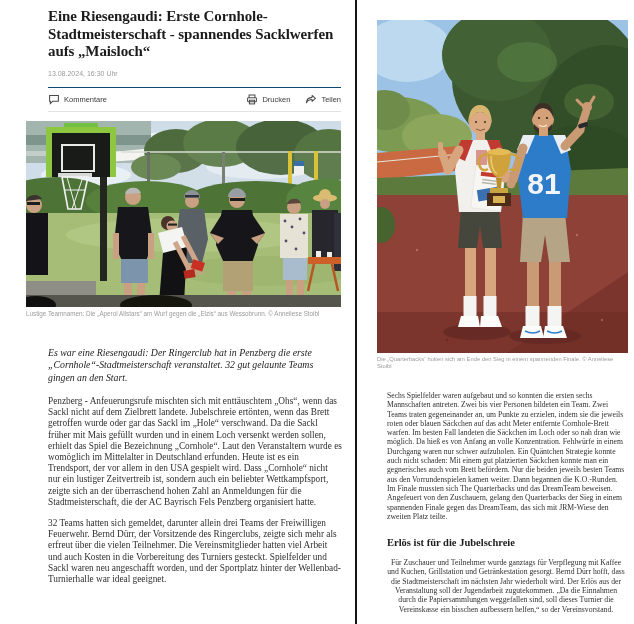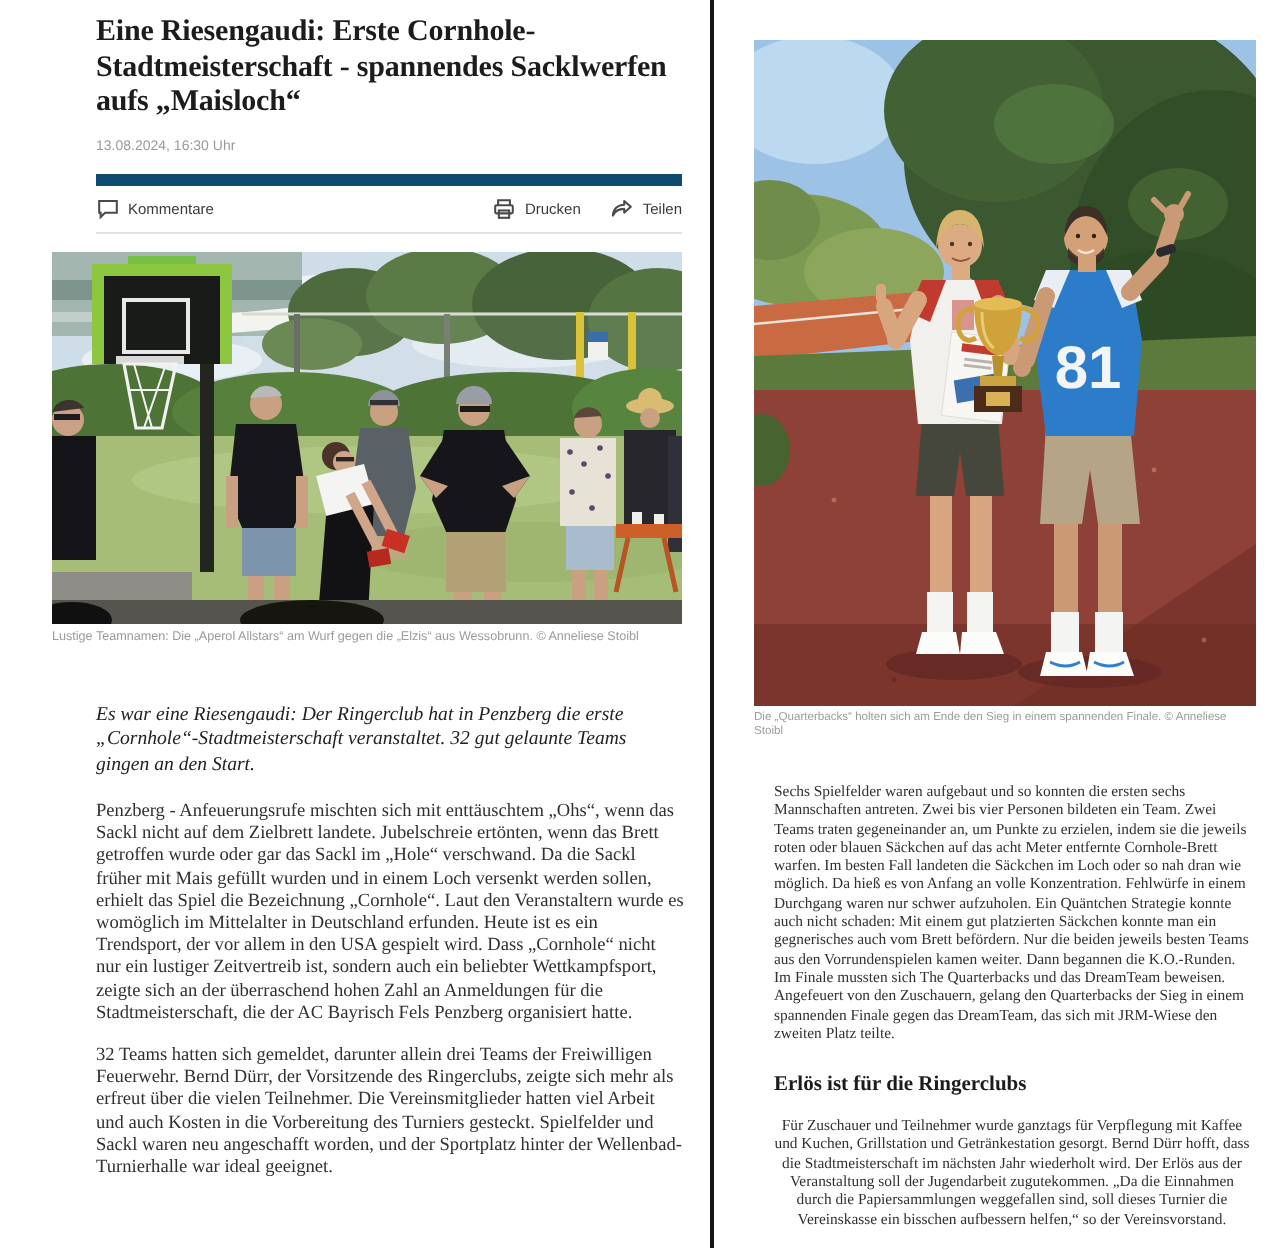--- a/index.html
+++ b/index.html
@@ -4,21 +4,21 @@
 <style>
   html,body{margin:0;padding:0;}
   body{
     width:634px;height:624px;background:#ffffff;position:relative;overflow:hidden;
     font-family:"Liberation Serif",serif;-webkit-font-smoothing:antialiased;
   }
   .left-col{position:absolute;left:26px;top:0;width:315px;}
   .headline{margin:8px 0 0 22px;width:294px;font-size:15px;line-height:17.5px;
     font-weight:700;color:#1c1c1c;letter-spacing:-0.1px;}
   .timestamp{margin:8px 0 0 22px;font:400 7px/9px "Liberation Sans",sans-serif;color:#9a9a9a;}
-  .toolbar{margin:9px 0 0 22px;width:293px;border-top:6px solid #0c4a6e;border-bottom:1px solid #e2e2e2;
+  .toolbar{margin:9px 0 0 22px;width:293px;border-top:1px solid #0c4a6e;border-bottom:1px solid #e2e2e2;
     display:flex;align-items:center;justify-content:space-between;padding:6px 0;}
   .tool-btn{display:flex;align-items:center;gap:4px;font:400 7.5px "Liberation Sans",sans-serif;
     color:#3a3a3a;background:none;border:none;padding:0;cursor:pointer;}
   .toolbar-right{display:flex;gap:15px;}
   .tool-btn svg{display:block;}
   .photo{display:block;margin-top:9px;width:315px;height:186px;background:#cfdde8;}
   .caption{margin-top:3px;width:315px;font:400 6.3px/8px "Liberation Sans",sans-serif;color:#9b9b9b;}
   .lead{margin:29px 0 0 22px;width:293px;font-style:italic;font-size:9.8px;line-height:12.8px;color:#222;}
   .para{margin:11px 0 0 22px;width:294px;font-size:9.3px;line-height:11.2px;color:#303030;}
   .subhead-left{margin:20px 0 0 22px;width:294px;font-size:13.5px;line-height:15px;font-weight:700;color:#1c1c1c;}
@@ -326,15 +326,15 @@
         <path d="M119 158 L125 158 L124 168 L120 168 Z" fill="#b8902f"></path>
         <rect x="113" y="168" width="18" height="5" fill="#caa43e"></rect>
         <rect x="110" y="173" width="24" height="13" fill="#4a2c18"></rect>
         <rect x="116" y="176" width="12" height="7" fill="#d8b254"></rect>
       </g>
     </svg>
     <figcaption class="caption2">Die „Quarterbacks“ holten sich am Ende den Sieg in einem spannenden Finale. © Anneliese Stoibl</figcaption>
   </figure>
 
   <p class="para-r">Sechs Spielfelder waren aufgebaut und so konnten die ersten sechs Mannschaften antreten. Zwei bis vier Personen bildeten ein Team. Zwei Teams traten gegeneinander an, um Punkte zu erzielen, indem sie die jeweils roten oder blauen Säckchen auf das acht Meter entfernte Cornhole-Brett warfen. Im besten Fall landeten die Säckchen im Loch oder so nah dran wie möglich. Da hieß es von Anfang an volle Konzentration. Fehlwürfe in einem Durchgang waren nur schwer aufzuholen. Ein Quäntchen Strategie konnte auch nicht schaden: Mit einem gut platzierten Säckchen konnte man ein gegnerisches auch vom Brett befördern. Nur die beiden jeweils besten Teams aus den Vorrundenspielen kamen weiter. Dann begannen die K.O.-Runden. Im Finale mussten sich The Quarterbacks und das DreamTeam beweisen. Angefeuert von den Zuschauern, gelang den Quarterbacks der Sieg in einem spannenden Finale gegen das DreamTeam, das sich mit JRM-Wiese den zweiten Platz teilte.</p>
-  <h3 class="subhead-right">Erlös ist für die Ringerclubs</h3>
+  <h3 class="subhead-right">Erlös ist für die Jubelschreie</h3>
   <p class="para-r second">Für Zuschauer und Teilnehmer wurde ganztags für Verpflegung mit Kaffee und Kuchen, Grillstation und Getränkestation gesorgt. Bernd Dürr hofft, dass die Stadtmeisterschaft im nächsten Jahr wiederholt wird. Der Erlös aus der Veranstaltung soll der Jugendarbeit zugutekommen. „Da die Einnahmen durch die Papiersammlungen weggefallen sind, soll dieses Turnier die Vereinskasse ein bisschen aufbessern helfen,“ so der Vereinsvorstand.</p>
 </div>
 
 </body></html>

